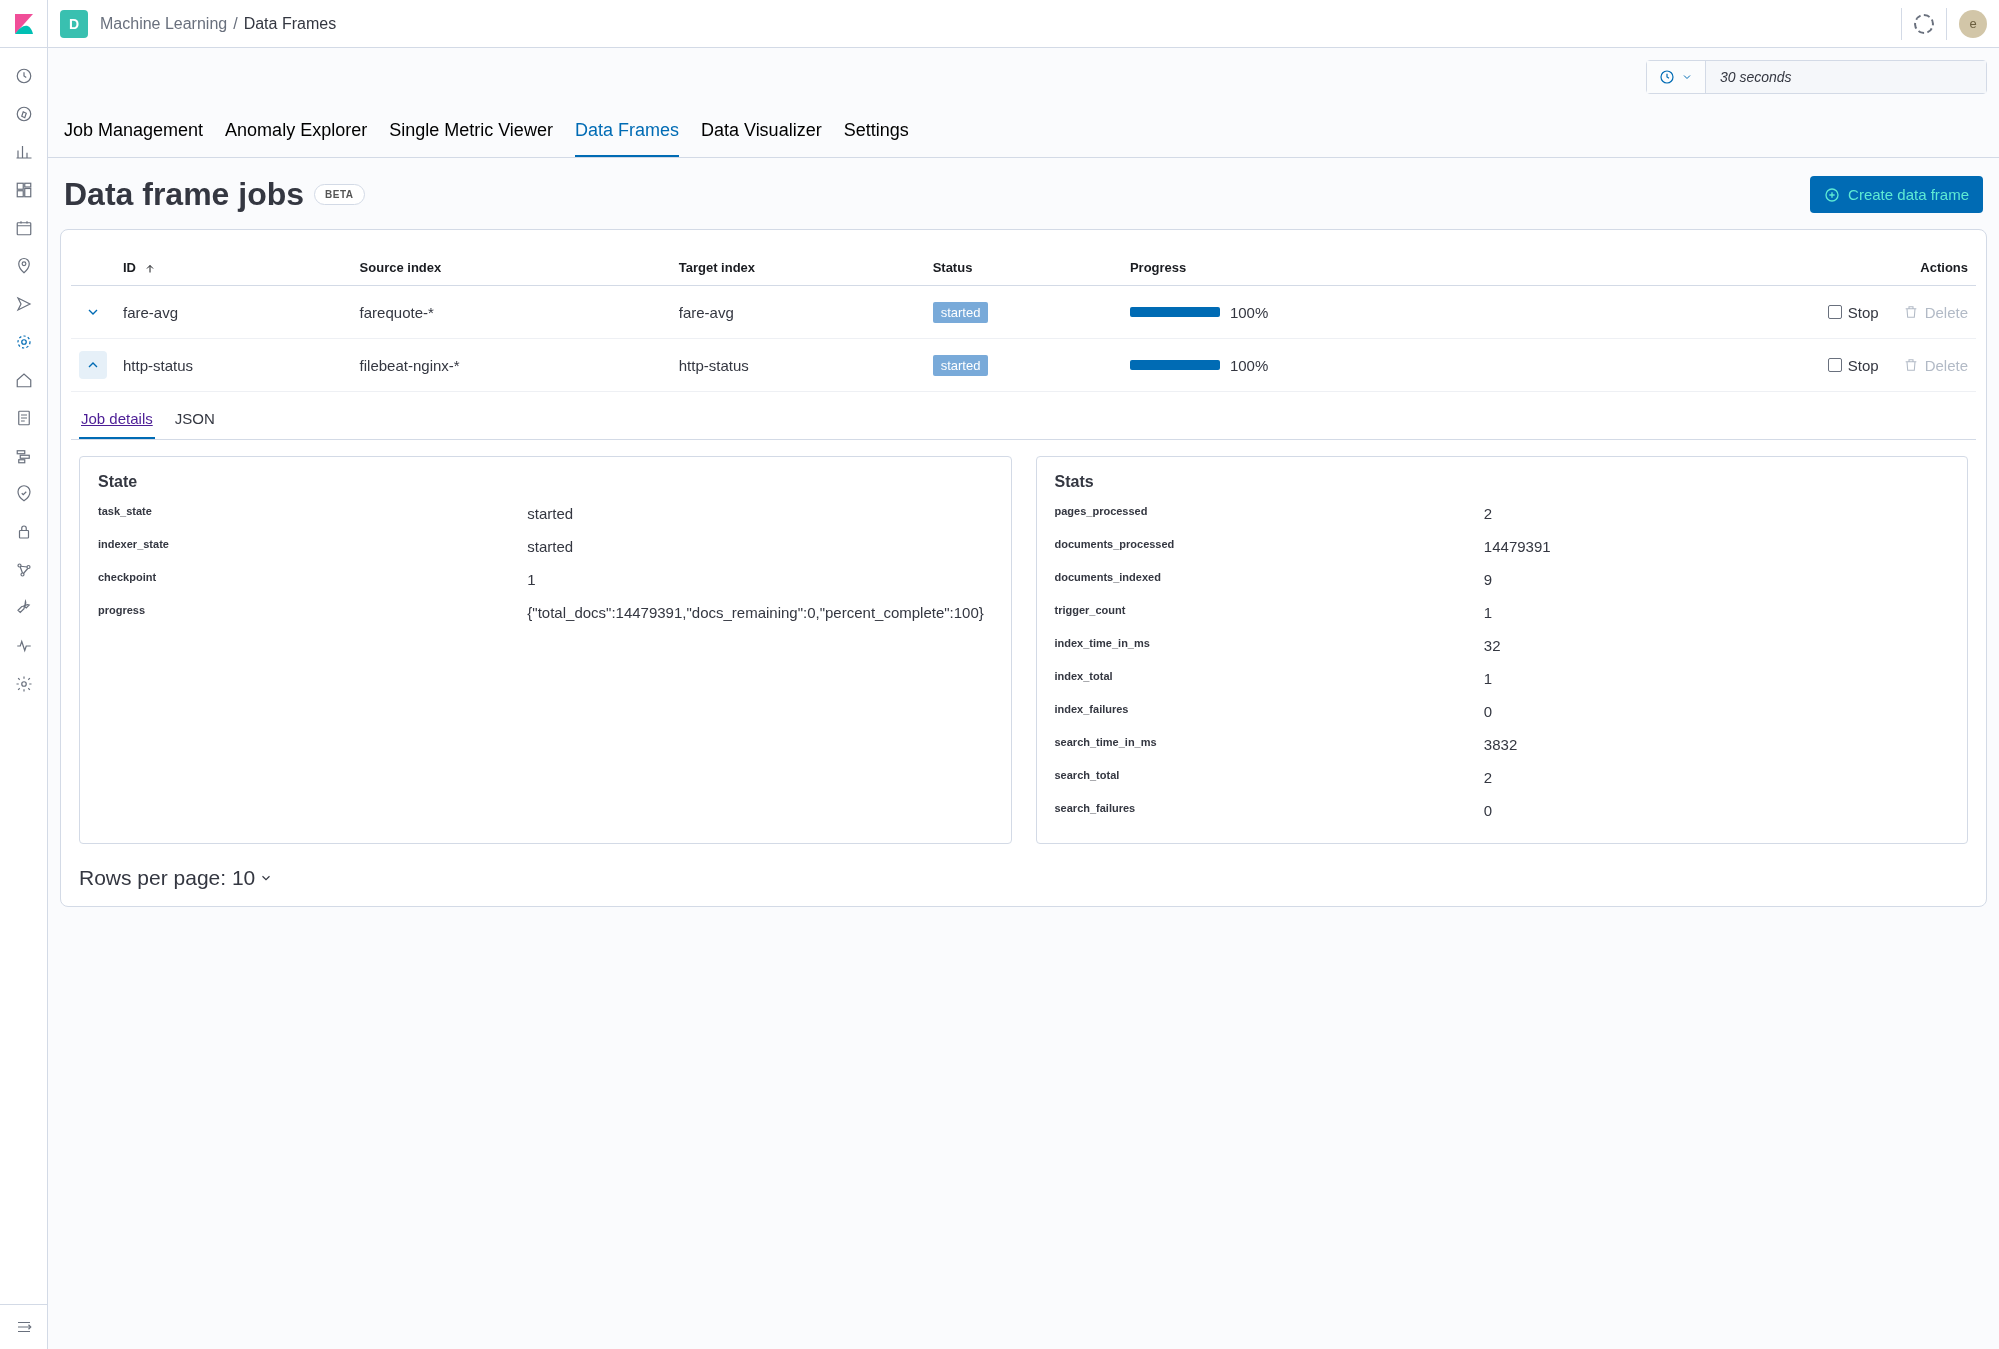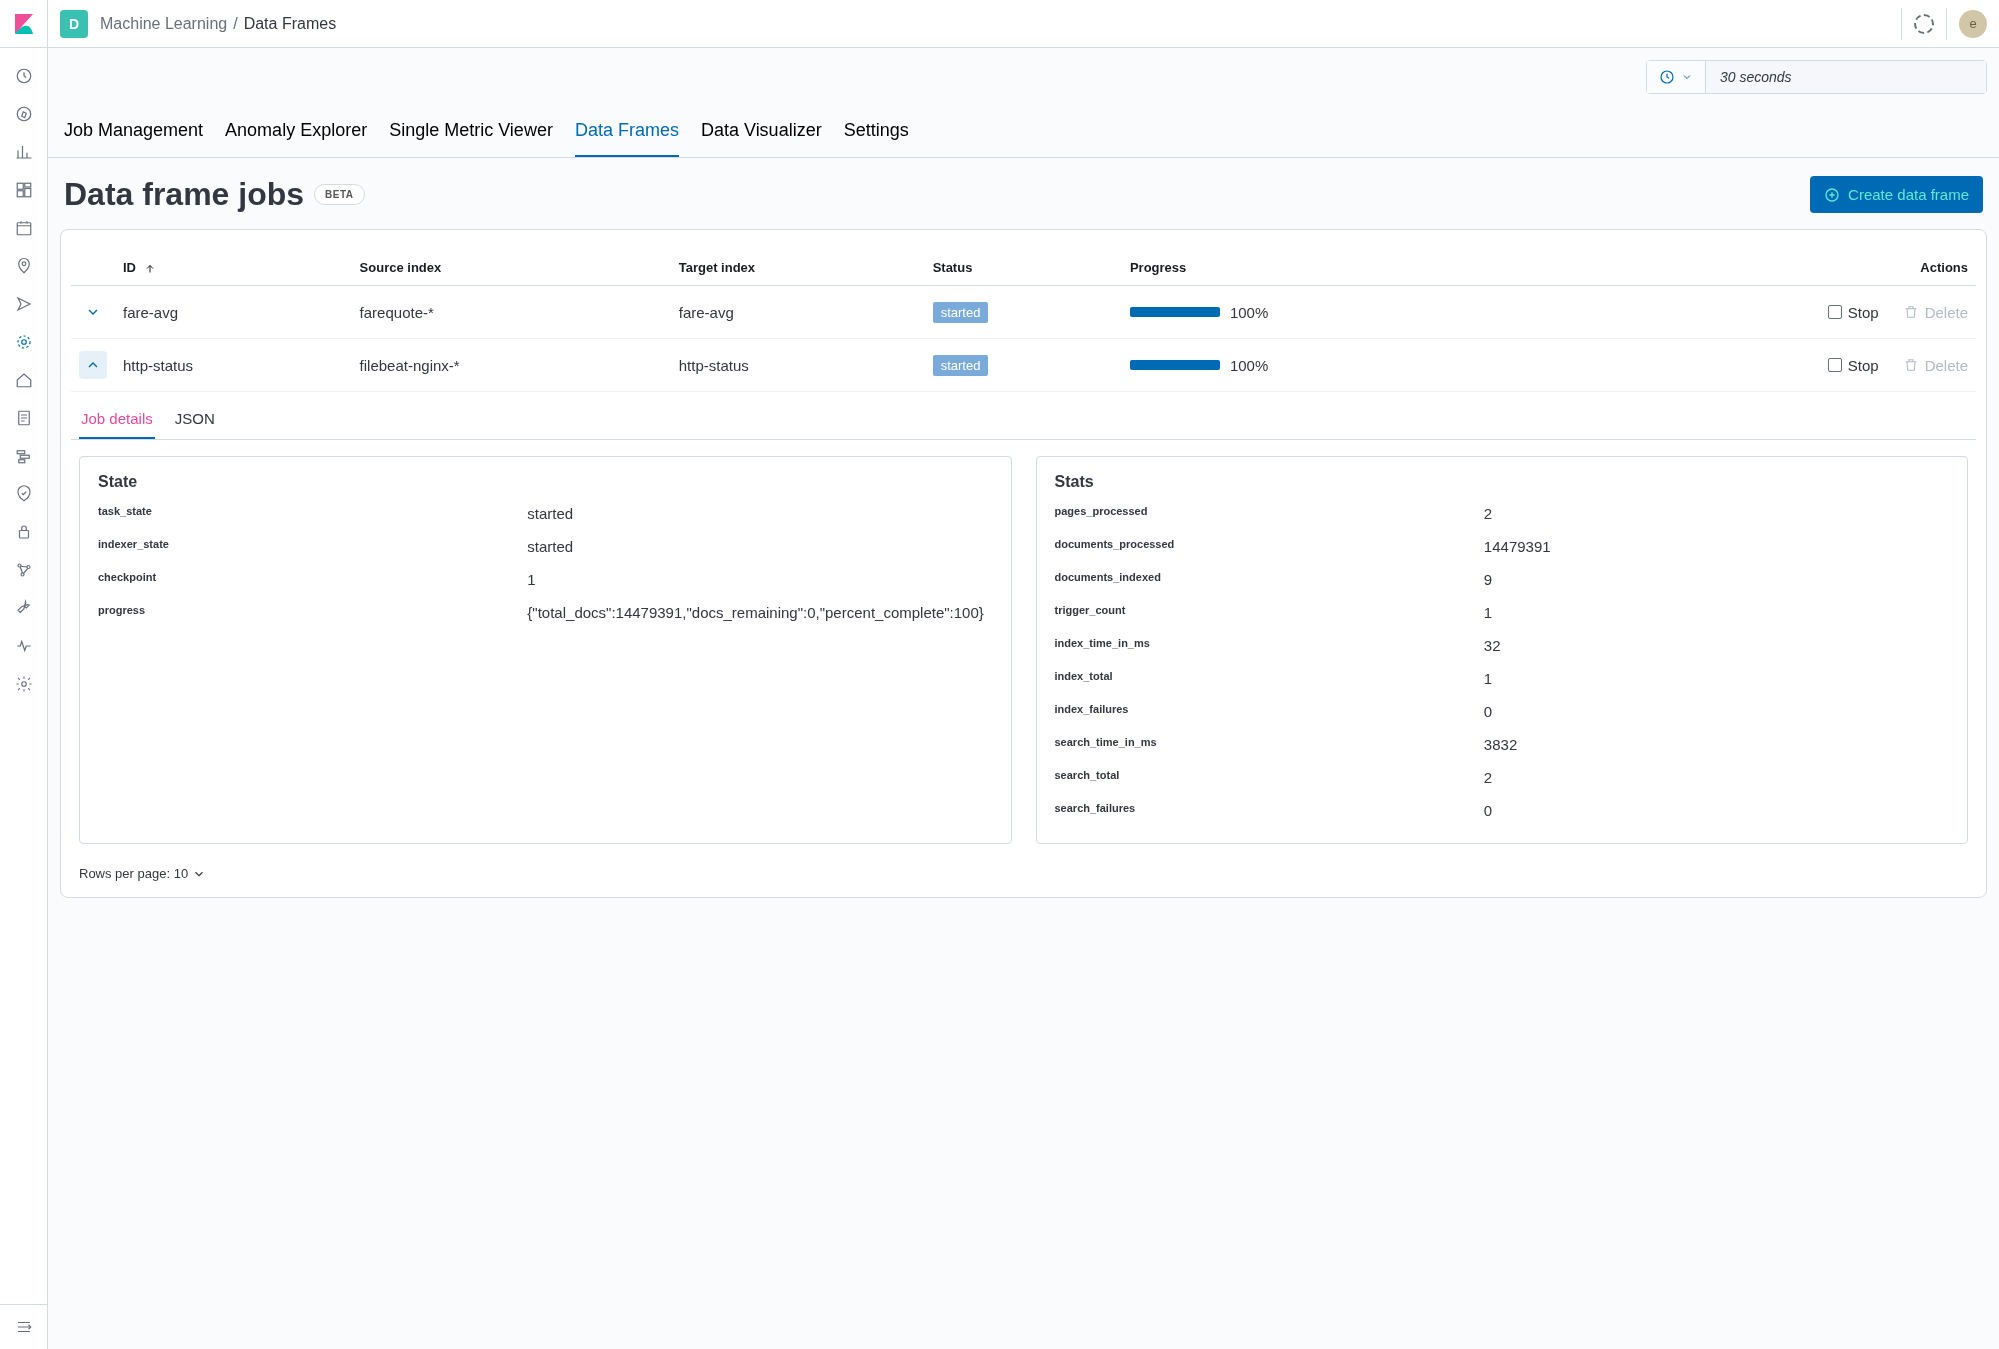--- a/index.html
+++ b/index.html
@@ -44,28 +44,28 @@
 .status-badge { background: #79aad9; color: #fff; font-size: 13px; padding: 3px 8px; border-radius: 2px; display: inline-block; }
 .progress-wrap { display: flex; align-items: center; gap: 10px; }
 .progress-bar { width: 90px; height: 10px; background: #e0e5ee; border-radius: 2px; overflow: hidden; }
 .progress-fill { height: 100%; background: #006bb4; }
 .action-group { display: flex; align-items: center; gap: 24px; justify-content: flex-end; }
 .action-item { display: flex; align-items: center; gap: 6px; cursor: pointer; font-size: 15px; }
 .action-item.disabled { color: #b2bac6; cursor: default; }
 .checkbox { width: 14px; height: 14px; border: 1.5px solid #69707d; border-radius: 2px; display: inline-block; }
 .inner-tabs { display: flex; gap: 18px; border-bottom: 1px solid #d3dae6; margin: 8px 0 0 0; padding: 0 8px; }
 .inner-tab { padding: 10px 2px; font-size: 15px; color: #343741; cursor: pointer; border-bottom: 2px solid transparent; }
-.inner-tab.active { color: #ec4899; border-bottom-color: #006bb4; }
+.inner-tab.active { color: #4c1d95; border-bottom-color: #006bb4; text-decoration: underline; }
 .detail-panels { display: flex; gap: 24px; padding: 16px 8px 8px 8px; }
 .detail-card { flex: 1; border: 1px solid #d3dae6; border-radius: 4px; padding: 16px 18px; }
 .detail-card h3 { font-size: 16px; font-weight: 700; margin-bottom: 6px; }
 .kv-row { display: flex; padding: 8px 0; }
 .kv-key { width: 48%; font-weight: 700; font-size: 11px; }
 .kv-val { flex: 1; font-size: 15px; word-break: break-all; }
-.pager { padding: 14px 8px 0 8px; display: flex; align-items: center; gap: 4px; font-size: 13px; cursor: pointer; }
+.pager { padding: 14px 8px 0 8px; display: flex; align-items: center; gap: 4px; font-size: 21px; cursor: pointer; }
 svg { display: block; }
 </style>
 </head>
 <body>
 
 <div class="app">
 
   <div class="sidebar">
     <div class="logo">
       <svg class="logo-k" viewBox="0 0 24 24">

